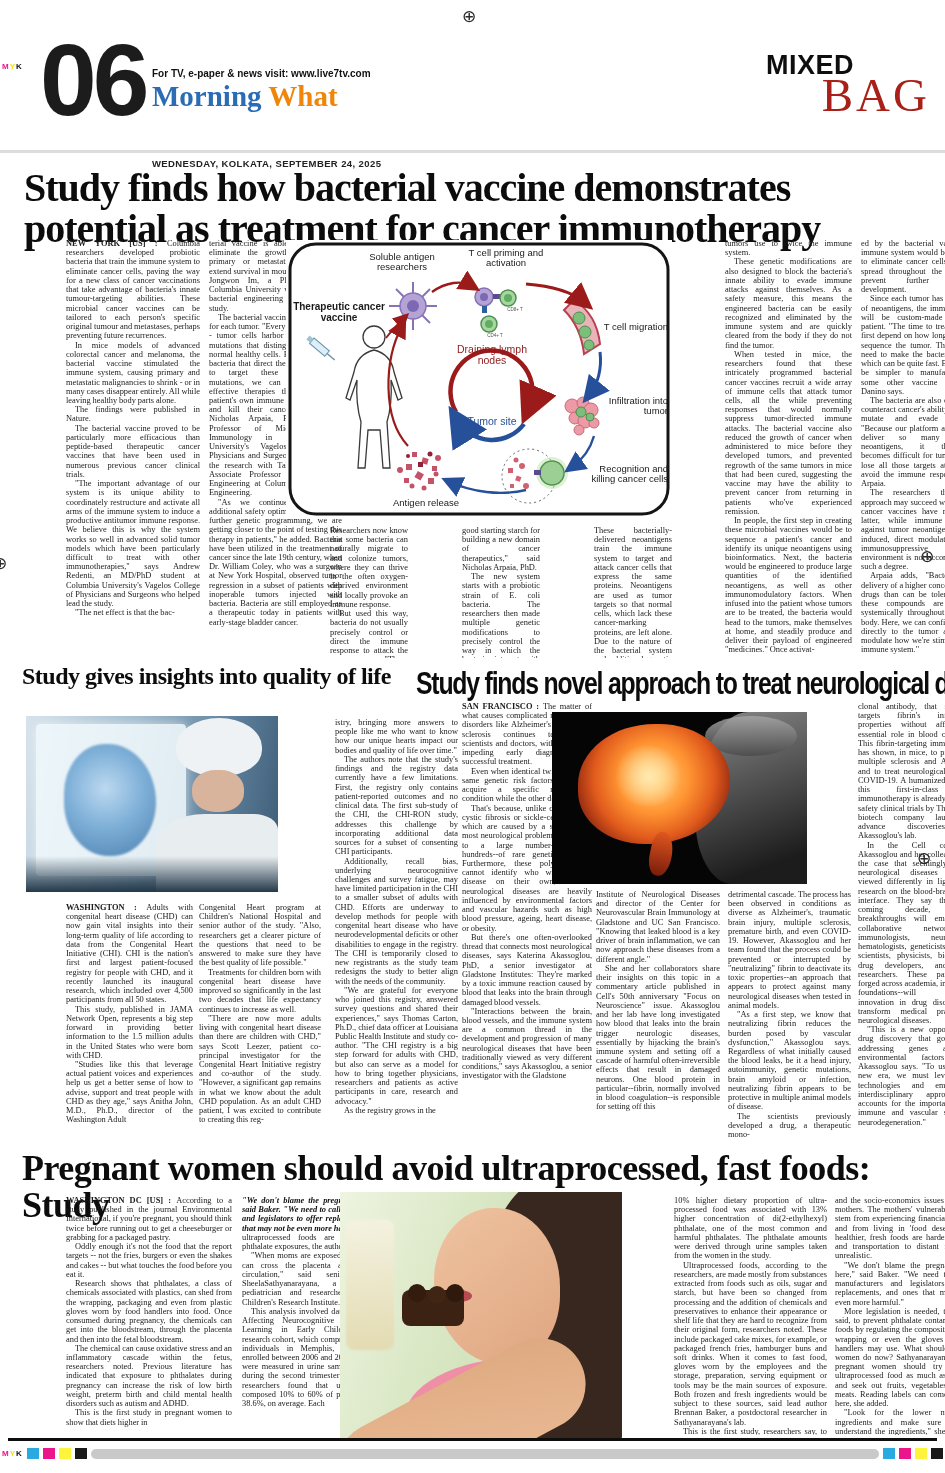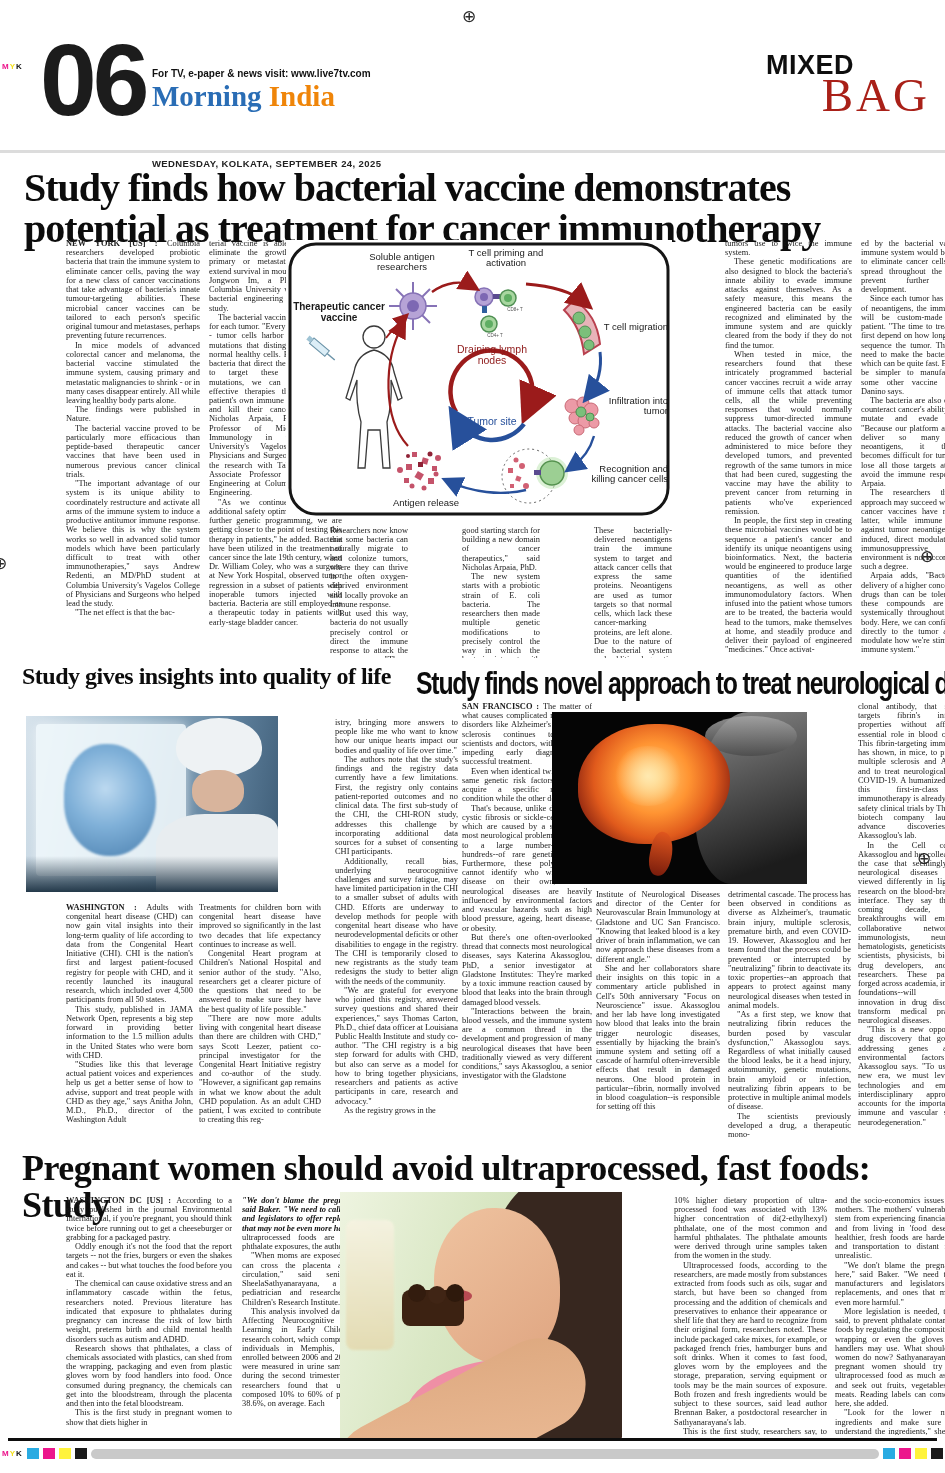--- a/index.html
+++ b/index.html
@@ -84,21 +84,21 @@
 <div class="regmark" style="left:920px;top:546px;">⊕</div>
 <div class="regmark" style="left:917px;top:848px;">⊕</div>
 <div class="abs plate" style="left:2px;top:62px;"><span class="m">M</span><span class="y">Y</span><span class="k">K</span></div>
 
 <div class="abs" style="left:40px;top:36px;">
     <div class="pagenum">06</div>
   </div>
 <div class="abs tagline" style="left:152px;top:68px;">For TV, e-paper &amp; news visit: www.live7tv.com</div>
 <div class="abs masthead" style="left:152px;top:82px;">
   <span class="w1">Morning</span>
-  <span class="w2">India</span>
+  <span class="w2">What</span>
 </div>
 <div class="abs datestrip" style="left:152px;top:118px;">WEDNESDAY, KOLKATA, SEPTEMBER 24, 2025</div>
 <div class="abs mixed" style="left:690px;top:52px;width:240px;">MIXED</div>
 <div class="abs bag" style="left:690px;top:72px;width:240px;">BAG</div>
 <div class="headrule"></div>
 
 <div class="abs h-serif h-main" style="left:24px;top:168px;width:910px;">
   <div>Study finds how bacterial vaccine demonstrates</div>
   <div>potential as treatment for cancer immunotherapy</div>
 </div>
@@ -276,22 +276,22 @@
   <div class="hp-equip"></div>
 </div>
 <div class="abs bodycol" style="left:22px;top:903px;width:127px;height:237px;">
   <p class="lead"><b>WASHINGTON : </b><span>Adults with congenital heart disease (CHD) can now gain vital insights into their long-term quality of life according to data from the Congenital Heart Initiative (CHI). CHI is the nation's first and largest patient-focused registry for people with CHD, and it recently launched its inaugural research, which included over 4,500 participants from all 50 states.</span></p>
   <div>
       <p>This study, published in JAMA Network Open, represents a big step forward in providing better information to the 1.5 million adults in the United States who were born with CHD.</p>
       <p>"Studies like this that leverage actual patient voices and experiences help us get a better sense of how to advise, support and treat people with CHD as they age," says Anitha John, M.D., Ph.D., director of the Washington Adult</p>
     </div>
 </div>
 <div class="abs bodycol cont" style="left:155px;top:903px;width:122px;height:237px;">
+    <p>Congenital Heart program at Children's National Hospital and senior author of the study. "Also, researchers get a clearer picture of the questions that need to be answered to make sure they have the best quality of life possible."</p>
     <p>Treatments for children born with congenital heart disease have improved so significantly in the last two decades that life expectancy continues to increase as well.</p>
-    <p>Congenital Heart program at Children's National Hospital and senior author of the study. "Also, researchers get a clearer picture of the questions that need to be answered to make sure they have the best quality of life possible."</p>
     <p>"There are now more adults living with congenital heart disease than there are children with CHD," says Scott Leezer, patient co-principal investigator for the Congenital Heart Initiative registry and co-author of the study. "However, a significant gap remains in what we know about the adult CHD population. As an adult CHD patient, I was excited to contribute to creating this reg-</p>
   </div>
 <div class="abs bodycol cont" style="left:291px;top:718px;width:123px;height:422px;">
     <p>istry, bringing more answers to people like me who want to know how our unique hearts impact our bodies and quality of life over time."</p>
     <p>The authors note that the study's findings and the registry data currently have a few limitations. First, the registry only contains patient-reported outcomes and no clinical data. The first sub-study of the CHI, the CHI-RON study, addresses this challenge by incorporating additional data sources for a subset of consenting CHI participants.</p>
     <p>Additionally, recall bias, underlying neurocognitive challenges and survey fatigue, may have limited participation in the CHI to a smaller subset of adults with CHD. Efforts are underway to develop methods for people with congenital heart disease who have neurodevelopmental deficits or other disabilities to engage in the registry. The CHI is temporarily closed to new registrants as the study team redesigns the study to better align with the needs of the community.</p>
     <p>"We are grateful for everyone who joined this registry, answered survey questions and shared their experiences," says Thomas Carton, Ph.D., chief data officer at Louisiana Public Health Institute and study co-author. "The CHI registry is a big step forward for adults with CHD, but also can serve as a model for how to bring together physicians, researchers and patients as active participants in care, research and advocacy."</p>
     <p>As the registry grows in the</p>
   </div>
 
@@ -325,22 +325,22 @@
     <p>clonal antibody, that specifically targets fibrin's inflammatory properties without affecting its essential role in blood coagulation. This fibrin-targeting immunotherapy has shown, in mice, to protect from multiple sclerosis and Alzheimer's, and to treat neurological effects of COVID-19. A humanized version of this first-in-class fibrin immunotherapy is already in Phase 1 safety clinical trials by Therini Bio, a biotech company launched to advance discoveries from Akassoglou's lab.</p>
     <p>In the Cell commentary, Akassoglou and her colleagues make the case that seemingly disparate neurological diseases must be viewed differently in light of new research on the blood-brain-immune interface. They say that in the coming decade, scientific breakthroughs will emerge from collaborative networks of immunologists, neuroscientists, hematologists, geneticists, computer scientists, physicists, bioengineers, drug developers, and clinical researchers. These partnerships--forged across academia, industry, and foundations--will catalyze innovation in drug discovery and transform medical practice for neurological diseases.</p>
     <p>"This is a new opportunity for drug discovery that goes beyond addressing genes alone or environmental factors alone," Akassoglou says. "To usher in this new era, we must leverage new technologies and embrace an interdisciplinary approach that accounts for the important roles of immune and vascular systems in neurodegeneration."</p>
   </div>
 
 <div class="abs h-serif h-preg" style="left:22px;top:1150px;width:915px;">Pregnant women should avoid ultraprocessed, fast foods: Study</div>
 <div class="abs bodycol" style="left:22px;top:1196px;width:166px;height:239px;">
   <p class="lead"><b>WASHINGTON DC [US] : </b><span>According to a study published in the journal Environmental International, if you're pregnant, you should think twice before running out to get a cheeseburger or grabbing for a packaged pastry.</span></p>
   <div>
       <p>Oddly enough it's not the food that the report targets -- not the fries, burgers or even the shakes and cakes -- but what touches the food before you eat it.</p>
+      <p>Research shows that phthalates, a class of chemicals associated with plastics, can shed from the wrapping, packaging and even from plastic gloves worn by food handlers into food. Once consumed during pregnancy, the chemicals can get into the bloodstream, through the placenta and then into the fetal bloodstream.</p>
       <p>The chemical can cause oxidative stress and an inflammatory cascade within the fetus, researchers noted. Previous literature has indicated that exposure to phthalates during pregnancy can increase the risk of low birth weight, preterm birth and child mental health disorders such as autism and ADHD.</p>
-      <p>Research shows that phthalates, a class of chemicals associated with plastics, can shed from the wrapping, packaging and even from plastic gloves worn by food handlers into food. Once consumed during pregnancy, the chemicals can get into the bloodstream, through the placenta and then into the fetal bloodstream.</p>
       <p>This is the first study in pregnant women to show that diets higher in</p>
     </div>
 </div>
 <div class="abs bodycol cont" style="left:198px;top:1196px;width:166px;height:239px;">
   <p class="pullquote">"We don't blame the pregnant person here," said Baker. "We need to call out manufacturers and legislators to offer replacements, and ones that may not be even more harmful."</p>
   <div>
       <p>ultraprocessed foods are linked to greater phthalate exposures, the authors wrote.</p>
       <p>"When moms are exposed to this chemical, it can cross the placenta and go into fetal circulation," said senior author Dr. SheelaSathyanarayana, a UW Medicine pediatrician and researcher at the Seattle Children's Research Institute.</p>
       <p>This analysis involved data in the Conditions Affecting Neurocognitive Development and Learning in Early Childhood (CANDLE) research cohort, which comprised 1,031 pregnant individuals in Memphis, Tenn., who were enrolled between 2006 and 2011. Phthalate levels were measured in urine samples collected from during the second trimester of pregnancy. The researchers found that ultraprocessed food composed 10% to 60% of participants' diets, or 38.6%, on average. Each</p>
     </div>

